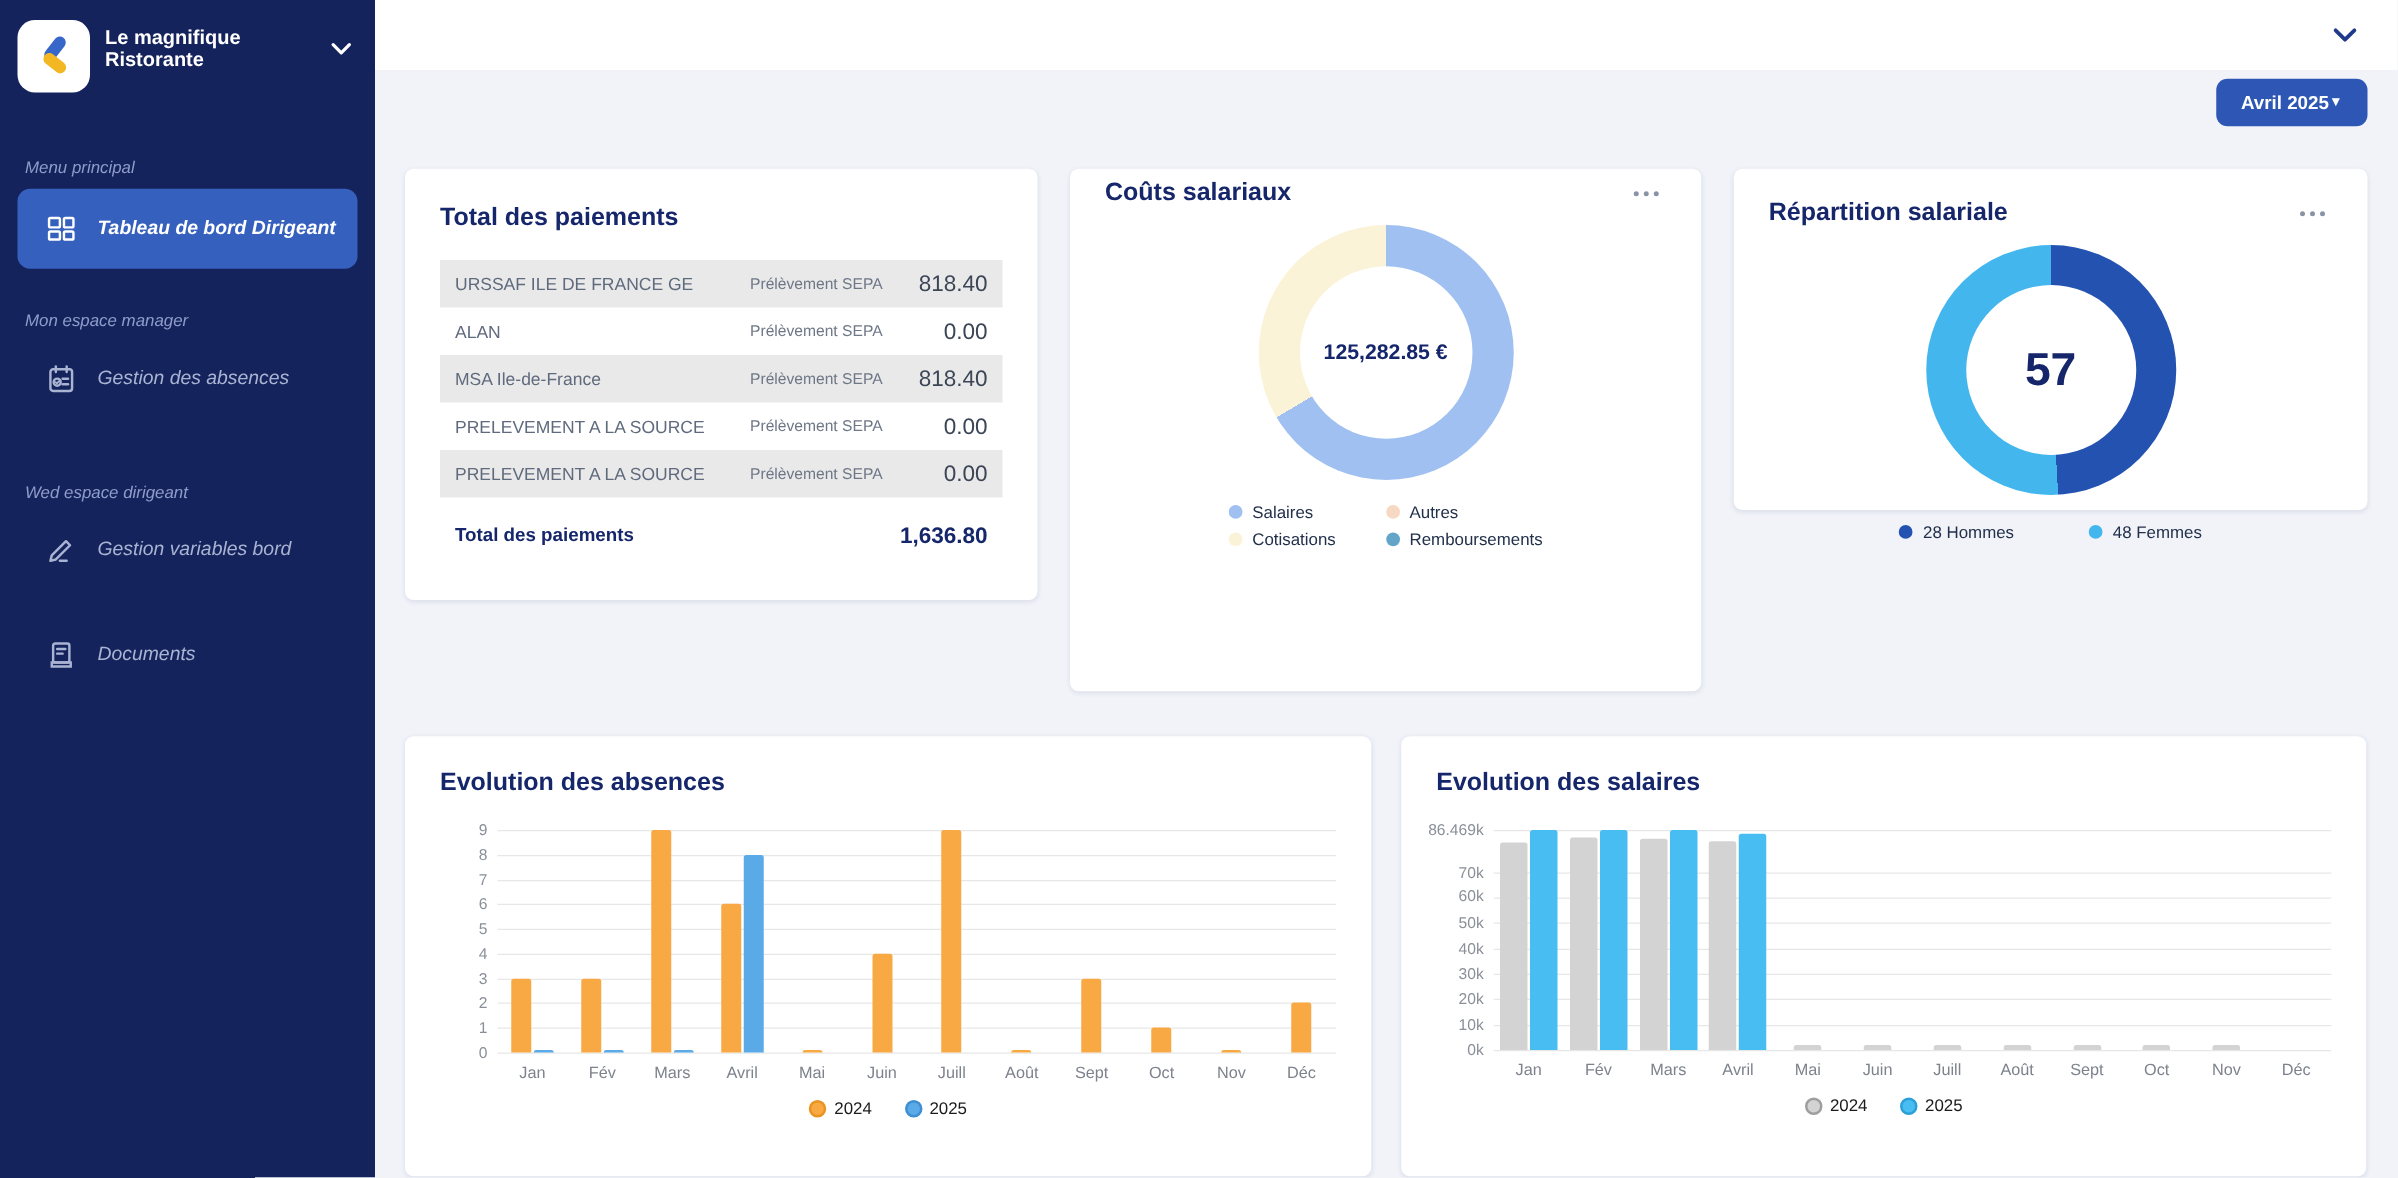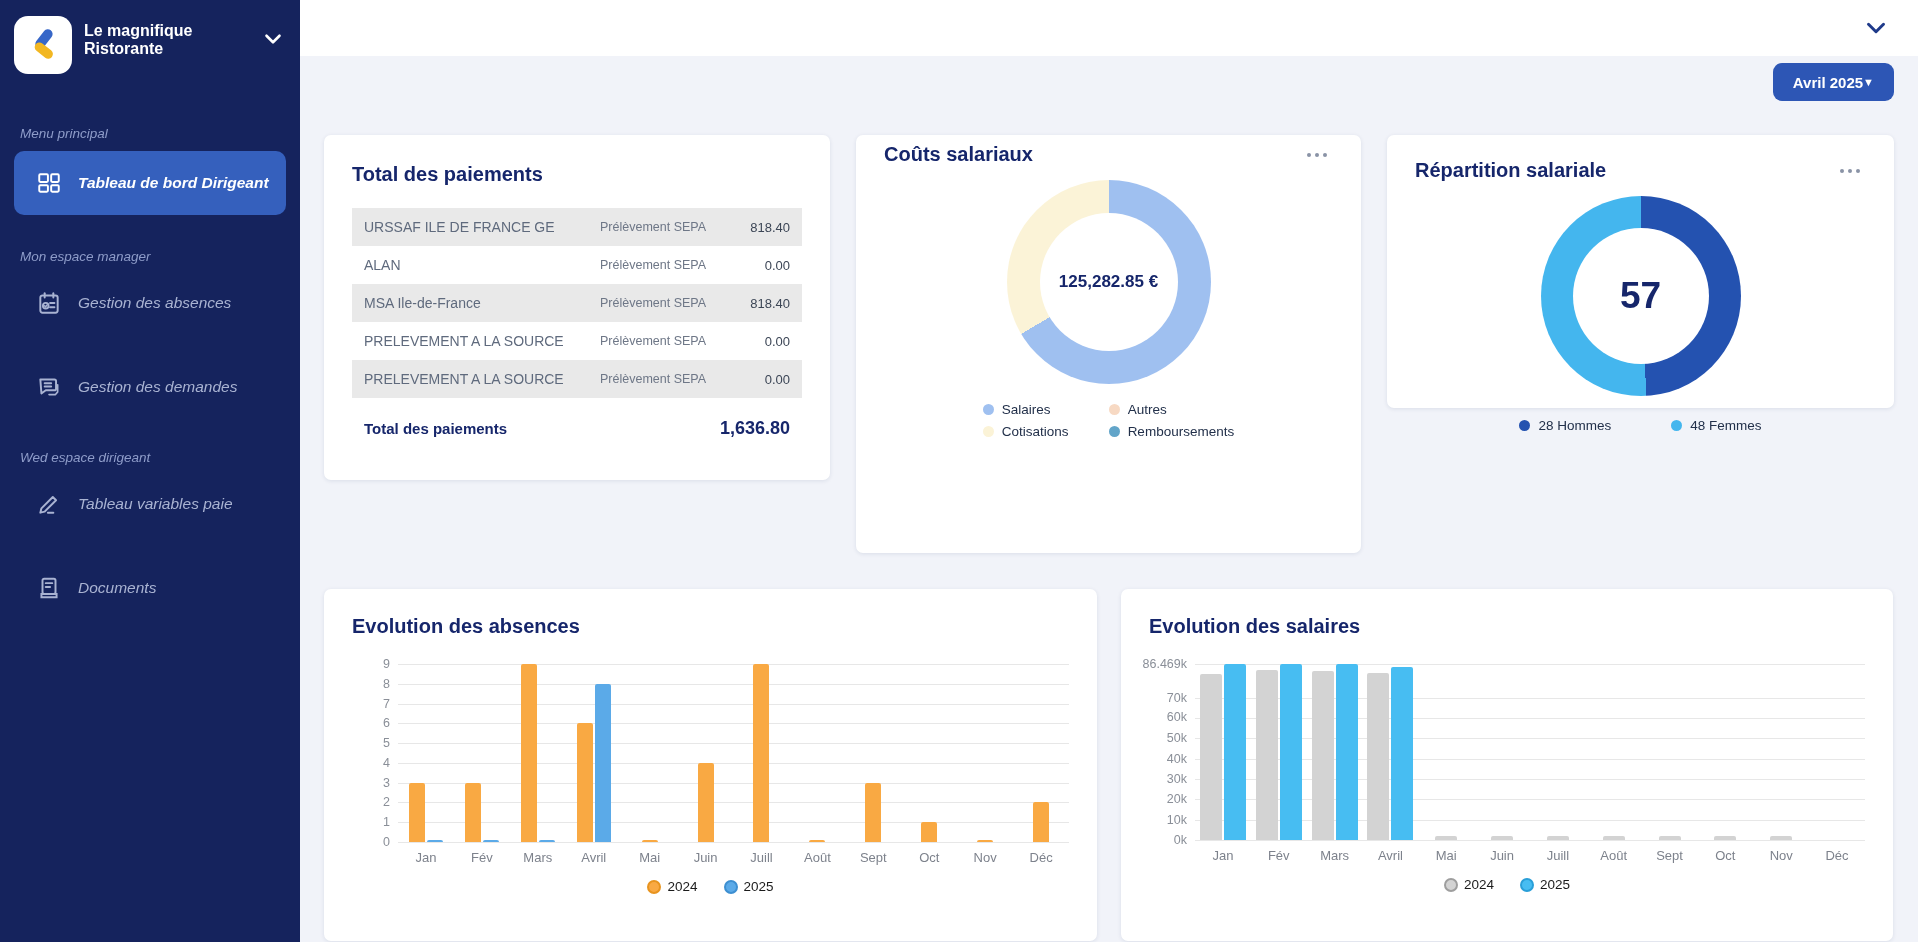--- a/index.html
+++ b/index.html
@@ -33,21 +33,21 @@
   .row2 { display:flex; gap:24px; margin-top:36px; }
   .card { background:#fff; border-radius:7px; box-shadow:0 1px 4px rgba(20,35,93,.10); }
   .card h3 { color:#16266b; font-size:20px; }
 
   .card-payments { width:506px; height:345px; padding:28px; }
   .pay-table { margin-top:22px; }
   .pay-row { display:flex; align-items:center; height:38px; padding:0 12px; }
   .pay-row:nth-child(odd) { background:#e9e9e9; }
   .pay-name { flex:1; font-size:14px; color:#5f6a7d; }
   .pay-method { width:130px; font-size:12.5px; color:#6e7787; }
-  .pay-amount { width:60px; text-align:right; font-size:13px; color:#3c4656; }
+  .pay-amount { width:60px; text-align:right; font-size:18px; color:#3c4656; }
   .pay-total { display:flex; justify-content:space-between; align-items:center; margin-top:20px; padding:0 12px 0 12px; }
   .pay-total .t-label { color:#16266b; font-weight:bold; font-size:15px; }
   .pay-total .t-value { color:#16266b; font-weight:bold; font-size:18px; }
 
   .card-couts { width:505px; height:418px; padding:8px 28px; display:flex; flex-direction:column; }
   .card-rep { width:507px; height:273px; padding:24px 28px; display:flex; flex-direction:column; }
   .card-head { display:flex; justify-content:space-between; align-items:center; }
   .dots-icon { width:26px; height:6px; position:relative; cursor:pointer; }
   .dots-icon::before { content:""; position:absolute; left:0; top:1px; width:4px; height:4px; border-radius:50%; background:#8a93a6; box-shadow:8px 0 0 #8a93a6, 16px 0 0 #8a93a6; }
 
@@ -121,38 +121,29 @@
           <line x1="8" y1="3" x2="8" y2="7"></line>
           <line x1="16" y1="3" x2="16" y2="7"></line>
         <line x1="13" y1="12" x2="17" y2="12"></line>
           <line x1="13" y1="16" x2="17" y2="16"></line>
         <circle cx="9" cy="14.5" r="2.6"></circle>
           <polyline points="7.8 14.5 8.8 15.5 10.4 13.7" stroke-width="1.4"></polyline>
       </svg>
       <span class="mi-label">Gestion des absences</span>
     </div>
     <div class="menu-gap"></div>
-    <div class="menu-item">
-      <svg width="26" height="26" viewBox="0 0 24 24" fill="none" stroke="currentColor" stroke-width="1.8" stroke-linecap="round" stroke-linejoin="round">
-        <path d="M4 5h13a1.5 1.5 0 0 1 1.5 1.5v7A1.5 1.5 0 0 1 17 15H9l-4 3z"></path>
-        <line x1="8" y1="8.5" x2="14" y2="8.5"></line>
-          <line x1="8" y1="11.5" x2="14" y2="11.5"></line>
-        <path d="M20 10v6.5L18 19h-6" stroke-width="1.5"></path>
-      </svg>
-      <span class="mi-label">Gestion des demandes</span>
-    </div>
 
     <div class="section-label">Wed espace dirigeant</div>
 
     <div class="menu-item">
       <svg width="26" height="26" viewBox="0 0 24 24" fill="none" stroke="currentColor" stroke-width="1.8" stroke-linecap="round" stroke-linejoin="round">
         <path d="M5 16 15.5 5.5l3 3L8 19l-4 1z"></path>
           <line x1="11" y1="20" x2="16" y2="20"></line>
       </svg>
-      <span class="mi-label">Tableau variables paie</span>
+      <span class="mi-label">Gestion variables bord</span>
     </div>
     <div class="menu-gap"></div>
     <div class="menu-item">
       <svg width="26" height="26" viewBox="0 0 24 24" fill="none" stroke="currentColor" stroke-width="1.8" stroke-linecap="round">
         <rect x="6" y="3.5" width="12" height="14" rx="1.5"></rect>
         <line x1="9" y1="7.5" x2="15" y2="7.5"></line>
           <line x1="9" y1="11" x2="13" y2="11"></line>
         <path d="M5 17.5h14v3H5z"></path>
       </svg>
       <span class="mi-label">Documents</span>

